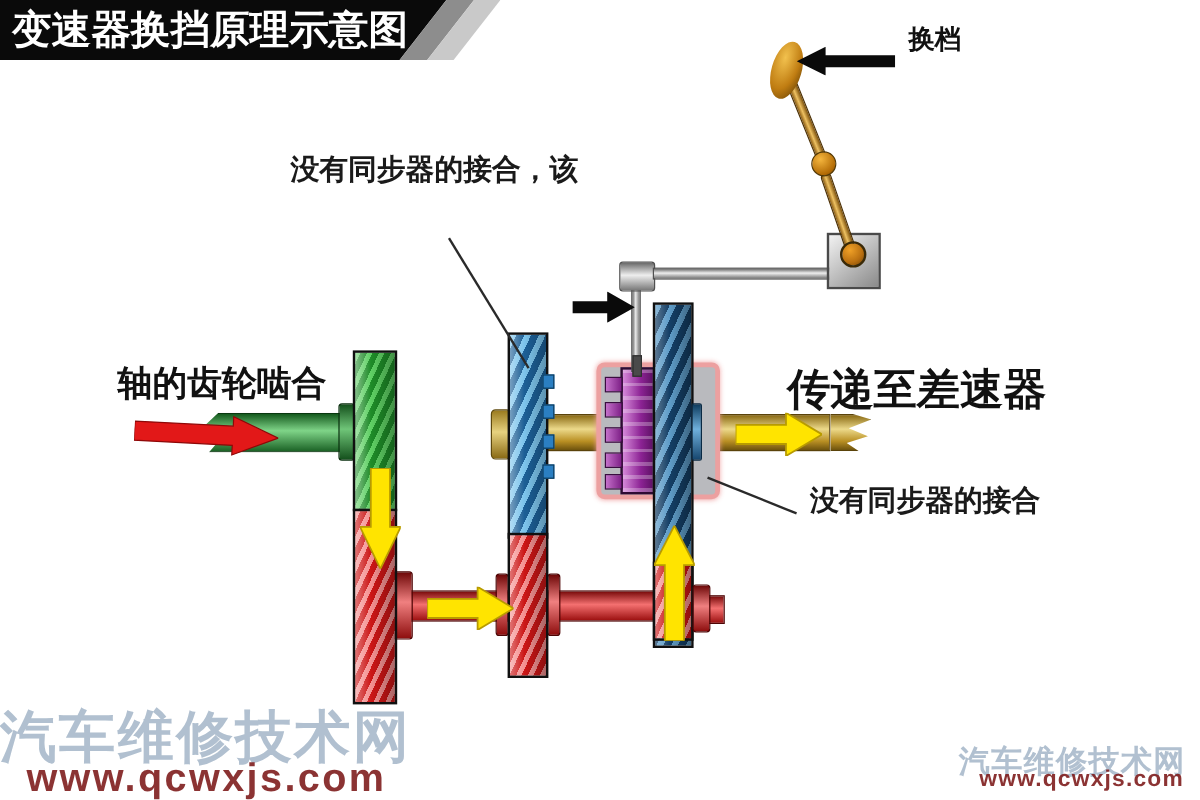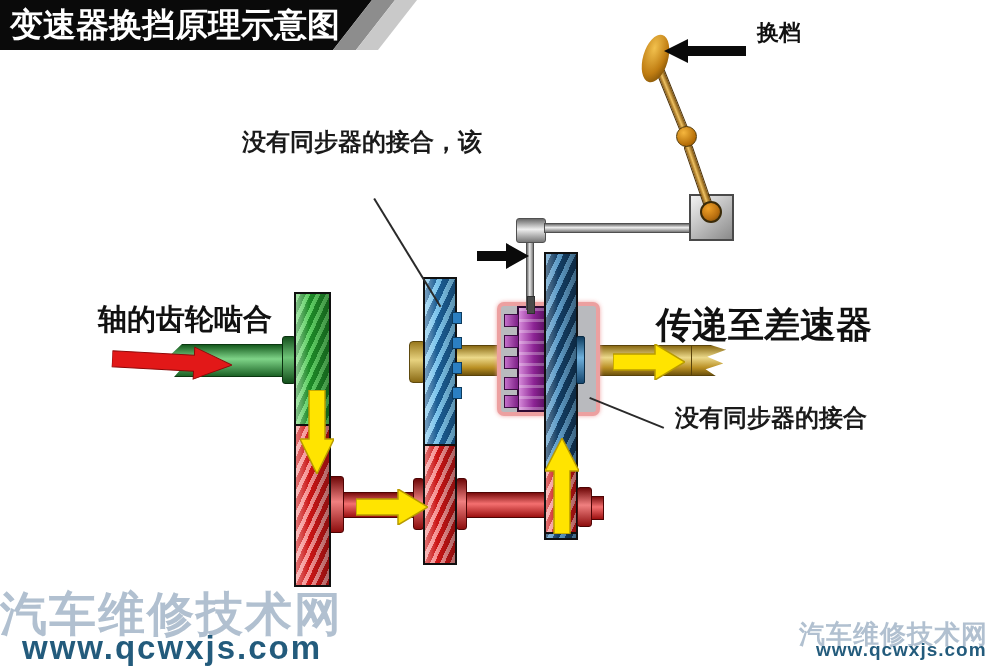--- a/index.html
+++ b/index.html
@@ -49,21 +49,21 @@
   .rod-v{background:linear-gradient(to right,#6a6a6a,#e8e8e8 45%,#7a7a7a);border:1px solid #505050;}
   .rod-h{background:linear-gradient(to bottom,#6a6a6a,#eeeeee 45%,#777);border:1px solid #505050;}
   .lever-seg{background:linear-gradient(to right,#8a5a10,#eec162 45%,#7a4e0a);border:1px solid #4e3206;border-radius:3px;}
   .gray-box{background:linear-gradient(140deg,#f2f2f2,#8a8a8a);border:2px solid #4a4a4a;}
   .leader{height:2px;background:#2a2a2a;transform-origin:0 0;}
 
   
   .note{color:#1a1a1a;font-size:24px;font-weight:600;line-height:32px;white-space:nowrap;}
   .big-label{color:#111;font-weight:bold;white-space:nowrap;}
   .wm-name{color:#a9bacb;font-weight:bold;letter-spacing:2px;white-space:nowrap;opacity:.9;}
-  .wm-url{color:#0c4a6e;font-weight:bold;letter-spacing:2px;white-space:nowrap;opacity:.9;}
+  .wm-url{color:#7f1d1d;font-weight:bold;letter-spacing:2px;white-space:nowrap;opacity:.9;}
   .txt{z-index:12;}
 </style>
 </head>
 <body>
 
 <div id="canvas">
 
   <div class="abs banner-black"></div>
   <div class="abs banner-stripe1"></div>
   <div class="abs banner-stripe2"></div>

